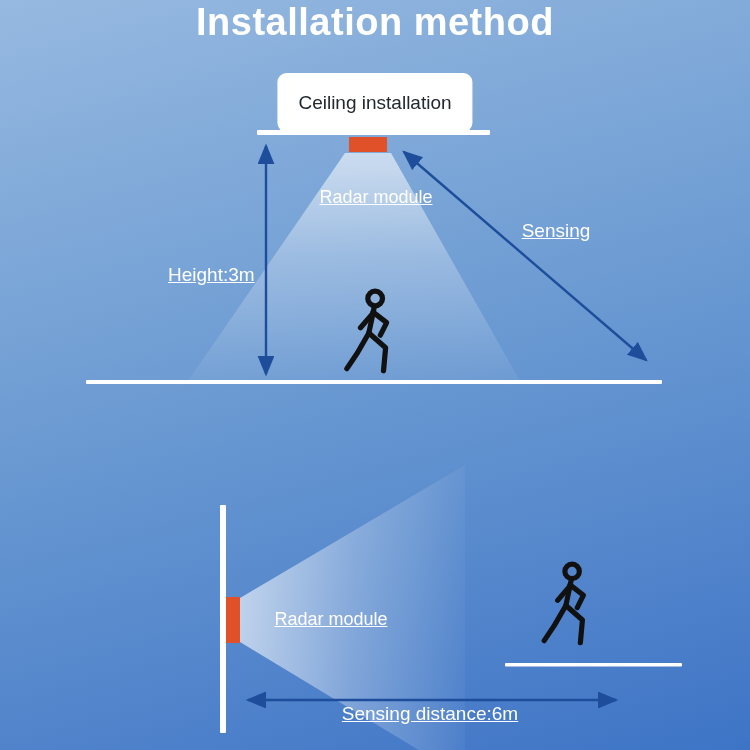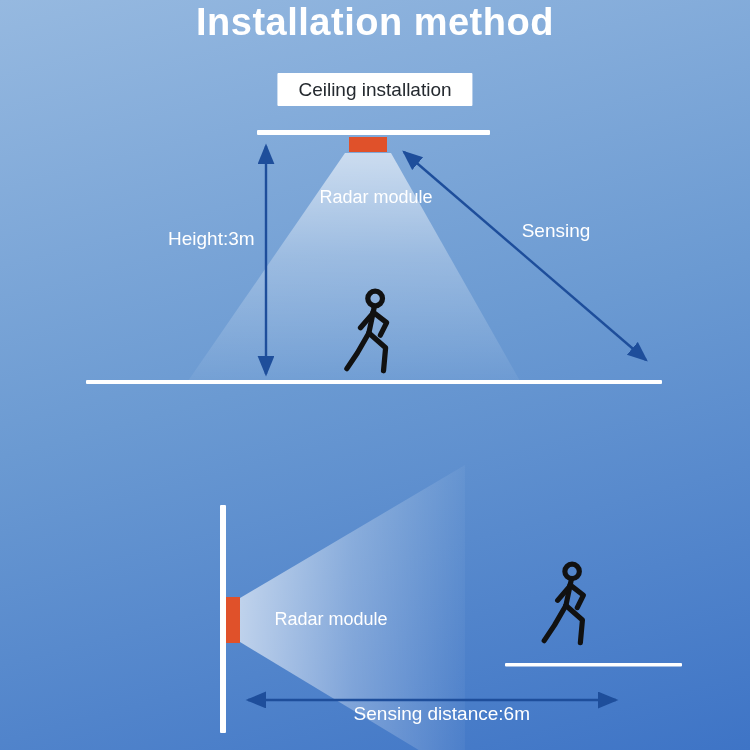--- a/index.html
+++ b/index.html
@@ -13,32 +13,32 @@
     position:relative; width:750px; height:750px; overflow:hidden;
     background:linear-gradient(165deg, var(--bg-top) 0%, var(--bg-mid) 48%, var(--bg-bottom) 100%);
   }
   .title{
     position:absolute; top:1px; left:0; width:100%; text-align:center;
     color:#ffffff; font-size:38px; font-weight:700; letter-spacing:.5px;
   }
   .label-box{
     position:absolute; transform:translateX(-50%);
     background:#ffffff; color:var(--label-text);
-    font-size:19px; line-height:19px; padding:7px 21px;
-    border-radius:1px; white-space:nowrap;
+    font-size:19px; line-height:19px; padding:20px 21px;
+    border-radius:9px; white-space:nowrap;
   }
   .box-ceiling{ left:375px; top:73px; }
   .box-side{ left:375px; top:404px; }
   .diagram-svg{ position:absolute; left:0; top:0; width:750px; height:750px; }
-  .overlay-label{ position:absolute; color:#ffffff; font-size:19px; white-space:nowrap; }
+  .overlay-label{ position:absolute; color:#ffffff; font-size:19px; white-space:nowrap;text-decoration:underline; }
   .radar-label-ceiling{ left:300px; top:187px; width:152px; text-align:center; font-size:18px; }
-  .height-label{ left:168px; top:228px; }
+  .height-label{ left:168px; top:264px; }
   .sensing-label-ceiling{ left:480px; top:218px; width:152px; text-align:center; line-height:25px; white-space:normal; }
   .radar-label-side{ left:258px; top:609px; width:146px; text-align:center; font-size:18px; }
-  .sensing-label-side{ left:330px; top:703px; width:200px; text-align:right; }
+  .sensing-label-side{ left:330px; top:703px; width:200px; text-align:center; }
   .person{ position:absolute; }
   .person-ceiling{ left:340px; top:288px; width:64px; height:88px; }
   .person-side{ left:538px; top:561px; width:62px; height:87px; }
 </style>
 </head>
 <body>
 
 <div class="canvas">
 
   <div class="title">Installation method</div>

